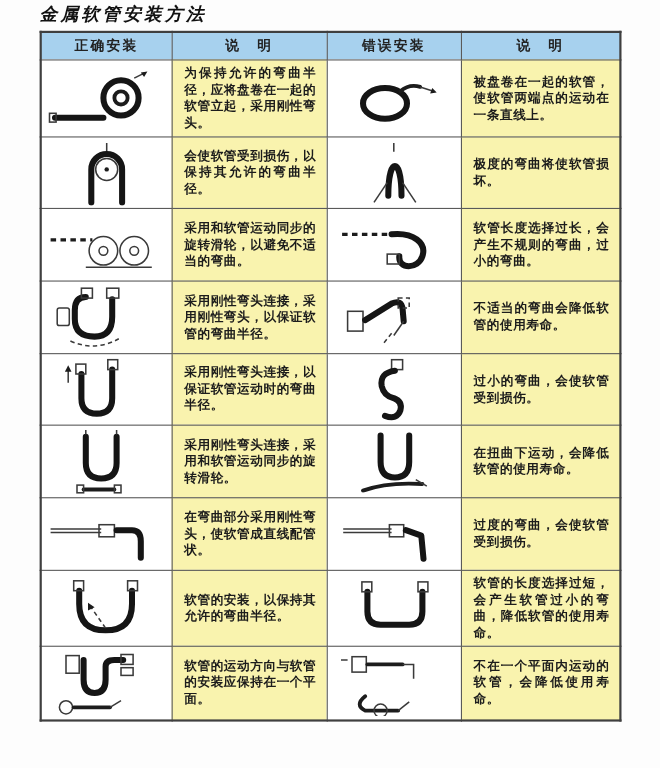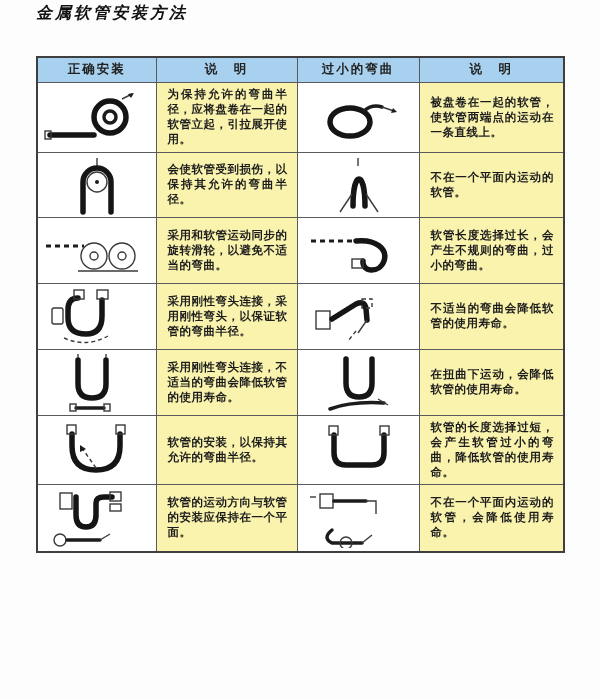--- a/index.html
+++ b/index.html
@@ -15,21 +15,20 @@
   .doc-title{
     position:absolute;left:36px;top:3px;
     font-family:"DejaVu Serif","Liberation Serif",serif;
     font-size:16px;font-weight:bold;font-style:italic;
     letter-spacing:3px;color:#111;
   }
   table.install{
     position:absolute;left:36px;top:28px;width:527px;
     border-collapse:collapse;table-layout:fixed;
     border:2px solid #3f3f3f;
-    margin-top:28px;
   }
   col.c1{width:119px;} col.c2{width:141px;} col.c3{width:122px;} col.c4{width:145px;}
   th,td{border:1px solid var(--border);}
   th{
     height:25px;background:var(--header-bg);
     font-size:12.5px;font-weight:bold;color:#222;
     letter-spacing:2px;text-align:center;vertical-align:middle;
   }
   td.img{
     background:#fff;text-align:center;vertical-align:middle;padding:2px;
@@ -60,36 +59,36 @@
         <col class="c1">
         <col class="c2">
         <col class="c3">
         <col class="c4">
       </colgroup>
 
     <tbody>
         <tr>
       <th>正确安装</th>
       <th>说　明</th>
-      <th>过小的弯曲</th>
+      <th>错误安装</th>
       <th>说　明</th>
     </tr>
 
     <tr style="height:70px">
       <td class="img">
         <svg class="hose" width="110" height="60" viewBox="0 0 110 60">
           <line class="thick" x1="8" y1="48" x2="52" y2="48"></line>
           <rect class="thin" x="3" y="44" width="6" height="8"></rect>
           <circle class="thick" cx="68" cy="30" r="16"></circle>
           <circle class="mid" cx="68" cy="30" r="6"></circle>
           <path class="thin" d="M80 12 L90 7"></path>
               <path class="fillb" d="M92 6 l-6 1 3 4 z"></path>
         </svg>
       </td>
-      <td class="note">为保持允许的弯曲半径，应将盘卷在一起的软管立起，引拉展开使用。</td>
+      <td class="note">为保持允许的弯曲半径，应将盘卷在一起的软管立起，采用刚性弯头。</td>
       <td class="img">
         <svg class="hose" width="100" height="58" viewBox="0 0 100 58">
           <ellipse class="thick" cx="42" cy="34" rx="20" ry="14"></ellipse>
           <path class="mid" d="M56 23 Q64 16 74 19"></path>
           <path class="thin" d="M74 19 L86 23"></path>
               <path class="fillb" d="M89 24 l-6 1 2 -5 z"></path>
         </svg>
       </td>
       <td class="note">被盘卷在一起的软管，使软管两端点的运动在一条直线上。</td>
     </tr>
@@ -105,21 +104,21 @@
       </td>
       <td class="note">会使软管受到损伤，以保持其允许的弯曲半径。</td>
       <td class="img">
         <svg class="hose" width="100" height="58" viewBox="0 0 100 58">
           <line class="thin" x1="50" y1="2" x2="50" y2="10"></line>
           <path class="thick" d="M45 50 C45 14 57 14 57 50"></path>
           <line class="thin" x1="44" y1="38" x2="32" y2="56"></line>
           <line class="thin" x1="58" y1="38" x2="70" y2="56"></line>
         </svg>
       </td>
-      <td class="note">不在一个平面内运动的软管。</td>
+      <td class="note">极度的弯曲将使软管损坏。</td>
     </tr>
 
     <tr style="height:66px">
       <td class="img">
         <svg class="hose" width="110" height="60" viewBox="0 0 110 60">
           <line class="dashmid" x1="4" y1="26" x2="42" y2="26"></line>
           <circle class="thin" cx="52" cy="36" r="13"></circle>
               <circle class="thin" cx="52" cy="36" r="4"></circle>
           <circle class="thin" cx="80" cy="36" r="13"></circle>
               <circle class="thin" cx="80" cy="36" r="4"></circle>
@@ -153,43 +152,82 @@
           <rect class="thin" x="8" y="24" width="14" height="18"></rect>
           <path class="thick" d="M24 32 L48 17 Q57 13 58 22 L59 33"></path>
           <path class="thin" d="M59 33 L50 46"></path>
           <rect class="dash" x="54" y="12" width="10" height="9"></rect>
           <path class="dash" d="M48 44 L40 54"></path>
         </svg>
       </td>
       <td class="note">不适当的弯曲会降低软管的使用寿命。</td>
     </tr>
 
+    <tr style="height:65px">
+      <td class="img">
+        <svg class="hose" width="110" height="60" viewBox="0 0 110 60">
+          <path class="thick" d="M32 16 L32 38 Q32 52 46 52 Q60 52 60 38 L60 12"></path>
+          <rect class="thin" x="27" y="7" width="9" height="9"></rect>
+          <rect class="thin" x="56" y="3" width="9" height="9"></rect>
+          <line class="thin" x1="20" y1="24" x2="20" y2="12"></line>
+              <path class="fillb" d="M20 8 l-3 6 6 0 z"></path>
+        </svg>
+      </td>
+      <td class="note">采用刚性弯头连接，以保证软管运动时的弯曲半径。</td>
+      <td class="img">
+        <svg class="hose" width="100" height="58" viewBox="0 0 100 58">
+          <rect class="thin" x="48" y="2" width="10" height="9"></rect>
+          <path class="thick" d="M51 12 Q37 14 39 26 Q41 35 50 37 Q58 40 56 48 Q53 57 42 53"></path>
+        </svg>
+      </td>
+      <td class="note">过小的弯曲，会使软管受到损伤。</td>
+    </tr>
 
     <tr style="height:66px">
       <td class="img">
         <svg class="hose" width="110" height="60" viewBox="0 0 110 60">
           <path class="thick" d="M36 8 L36 32 Q36 46 50 46 Q64 46 64 32 L64 8"></path>
           <line class="dash" x1="36" y1="2" x2="36" y2="8"></line>
           <line class="dash" x1="64" y1="2" x2="64" y2="8"></line>
           <line class="mid" x1="34" y1="56" x2="62" y2="56"></line>
           <rect class="thin" x="28" y="52" width="6" height="7"></rect>
           <rect class="thin" x="62" y="52" width="6" height="7"></rect>
         </svg>
       </td>
-      <td class="note">采用刚性弯头连接，不适当的弯曲会降低软管的使用寿命。</td>
+      <td class="note">采用刚性弯头连接，采用和软管运动同步的旋转滑轮。</td>
       <td class="img">
         <svg class="hose" width="100" height="58" viewBox="0 0 100 58">
           <path class="thick" d="M38 6 L38 30 Q38 44 51 44 Q64 44 64 30 L64 6"></path>
           <path class="mid" d="M22 56 Q44 48 76 50"></path>
           <line class="thin" x1="70" y1="46" x2="80" y2="52"></line>
         </svg>
       </td>
       <td class="note">在扭曲下运动，会降低软管的使用寿命。</td>
     </tr>
 
+    <tr style="height:66px">
+      <td class="img">
+        <svg class="hose" width="110" height="60" viewBox="0 0 110 60">
+          <line class="thin" x1="4" y1="26" x2="50" y2="26"></line>
+          <line class="thin" x1="4" y1="29" x2="50" y2="29"></line>
+          <rect class="thin" x="48" y="22" width="14" height="11"></rect>
+          <path class="thick" d="M64 27 L78 27 Q86 27 86 37 L86 52"></path>
+        </svg>
+      </td>
+      <td class="note">在弯曲部分采用刚性弯头，使软管成直线配管状。</td>
+      <td class="img">
+        <svg class="hose" width="100" height="58" viewBox="0 0 100 58">
+          <line class="thin" x1="4" y1="25" x2="48" y2="25"></line>
+          <line class="thin" x1="4" y1="28" x2="48" y2="28"></line>
+          <rect class="thin" x="46" y="21" width="13" height="11"></rect>
+          <path class="thick" d="M61 26 L75 31 L77 52"></path>
+        </svg>
+      </td>
+      <td class="note">过度的弯曲，会使软管受到损伤。</td>
+    </tr>
 
     <tr style="height:63px">
       <td class="img">
         <svg class="hose" width="110" height="60" viewBox="0 0 110 60">
           <path class="thick" d="M30 14 L30 26 Q30 50 54 50 Q78 50 78 26 L78 14"></path>
           <rect class="thin" x="25" y="5" width="9" height="9"></rect>
           <rect class="thin" x="74" y="5" width="9" height="9"></rect>
           <line class="dash" x1="54" y1="48" x2="40" y2="28"></line>
               <path class="fillb" d="M38 25 l0 7 6 -3 z"></path>
         </svg>

